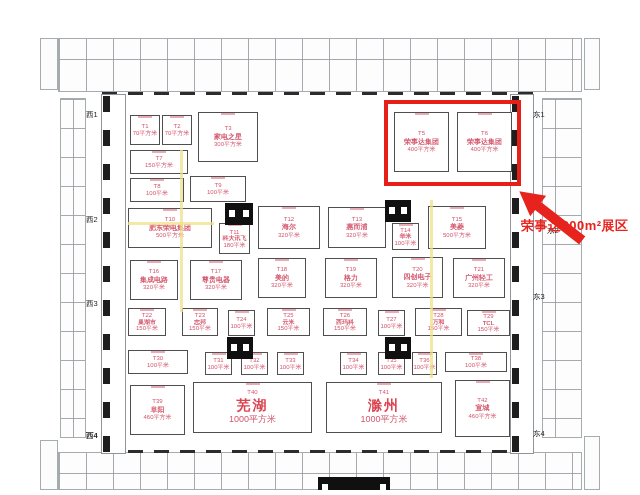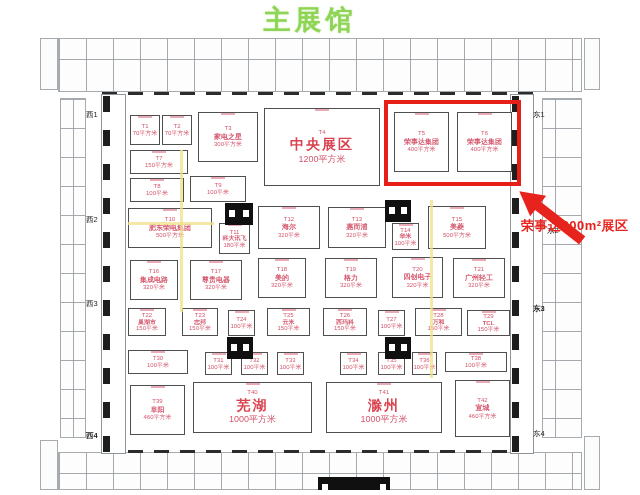--- a/index.html
+++ b/index.html
@@ -45,21 +45,20 @@
          transform:rotate(38deg);transform-origin:6px 13px;z-index:30;}
   .callout{position:absolute;left:521px;top:217px;width:118px;font-size:13px;font-weight:bold;
          color:#e7231d;letter-spacing:.5px;z-index:25;}
   .floor{position:absolute;inset:0;z-index:4;}
 </style>
 </head>
 <body>
 
 <div class="stage">
 
-  <div class="title">主展馆</div>
 
   <div class="band h" style="left:58px;top:38px;width:524px;height:54px;"></div>
   <div class="band h" style="left:58px;top:452px;width:524px;height:38px;"></div>
   <div class="band v" style="left:60px;top:98px;width:26px;height:340px;"></div>
   <div class="band v" style="left:542px;top:98px;width:40px;height:340px;"></div>
   <div class="corner" style="left:40px;top:38px;width:18px;height:52px;"></div>
   <div class="corner" style="left:584px;top:38px;width:16px;height:52px;"></div>
   <div class="corner" style="left:40px;top:440px;width:18px;height:50px;"></div>
   <div class="corner" style="left:584px;top:436px;width:16px;height:54px;"></div>
 
@@ -78,25 +77,20 @@
       </div>
       <div class="booth sm" style="left: 162px; top: 115px; width: 30px; height: 30px;">
         <div class="bid">T2</div>
         <div class="barea">70平方米</div>
       </div>
       <div class="booth md" style="left: 198px; top: 112px; width: 60px; height: 50px;">
         <div class="bid">T3</div>
         <div class="bname">家电之星</div>
         <div class="barea">300平方米</div>
       </div>
-      <div class="booth lg" style="left: 264px; top: 108px; width: 116px; height: 78px;">
-        <div class="bid">T4</div>
-        <div class="bname">中央展区</div>
-        <div class="barea">1200平方米</div>
-      </div>
       <div class="booth md" style="left: 394px; top: 112px; width: 55px; height: 60px;">
         <div class="bid">T5</div>
         <div class="bname">荣事达集团</div>
         <div class="barea">400平方米</div>
       </div>
       <div class="booth md" style="left: 457px; top: 112px; width: 55px; height: 60px;">
         <div class="bid">T6</div>
         <div class="bname">荣事达集团</div>
         <div class="barea">400平方米</div>
       </div>
@@ -282,16 +276,16 @@
   </div>
   <div class="callout">荣事达800m²展区</div>
 
   <div>
       <div class="gate" style="left: 86px; top: 110px;">西1</div>
       <div class="gate" style="left: 86px; top: 215px;">西2</div>
       <div class="gate" style="left: 86px; top: 299px;">西3</div>
       <div class="gate" style="left: 86px; top: 431px; font-weight: bold;">西4</div>
       <div class="gate" style="left: 533px; top: 110px;">东1</div>
       <div class="gate" style="left: 547px; top: 226px;">东2</div>
-      <div class="gate" style="left: 533px; top: 304px; font-weight: bold;">东3</div>
+      <div class="gate" style="left: 533px; top: 292px;">东3</div>
       <div class="gate" style="left: 533px; top: 429px;">东4</div>
     </div>
 </div>
 
 </body></html>

